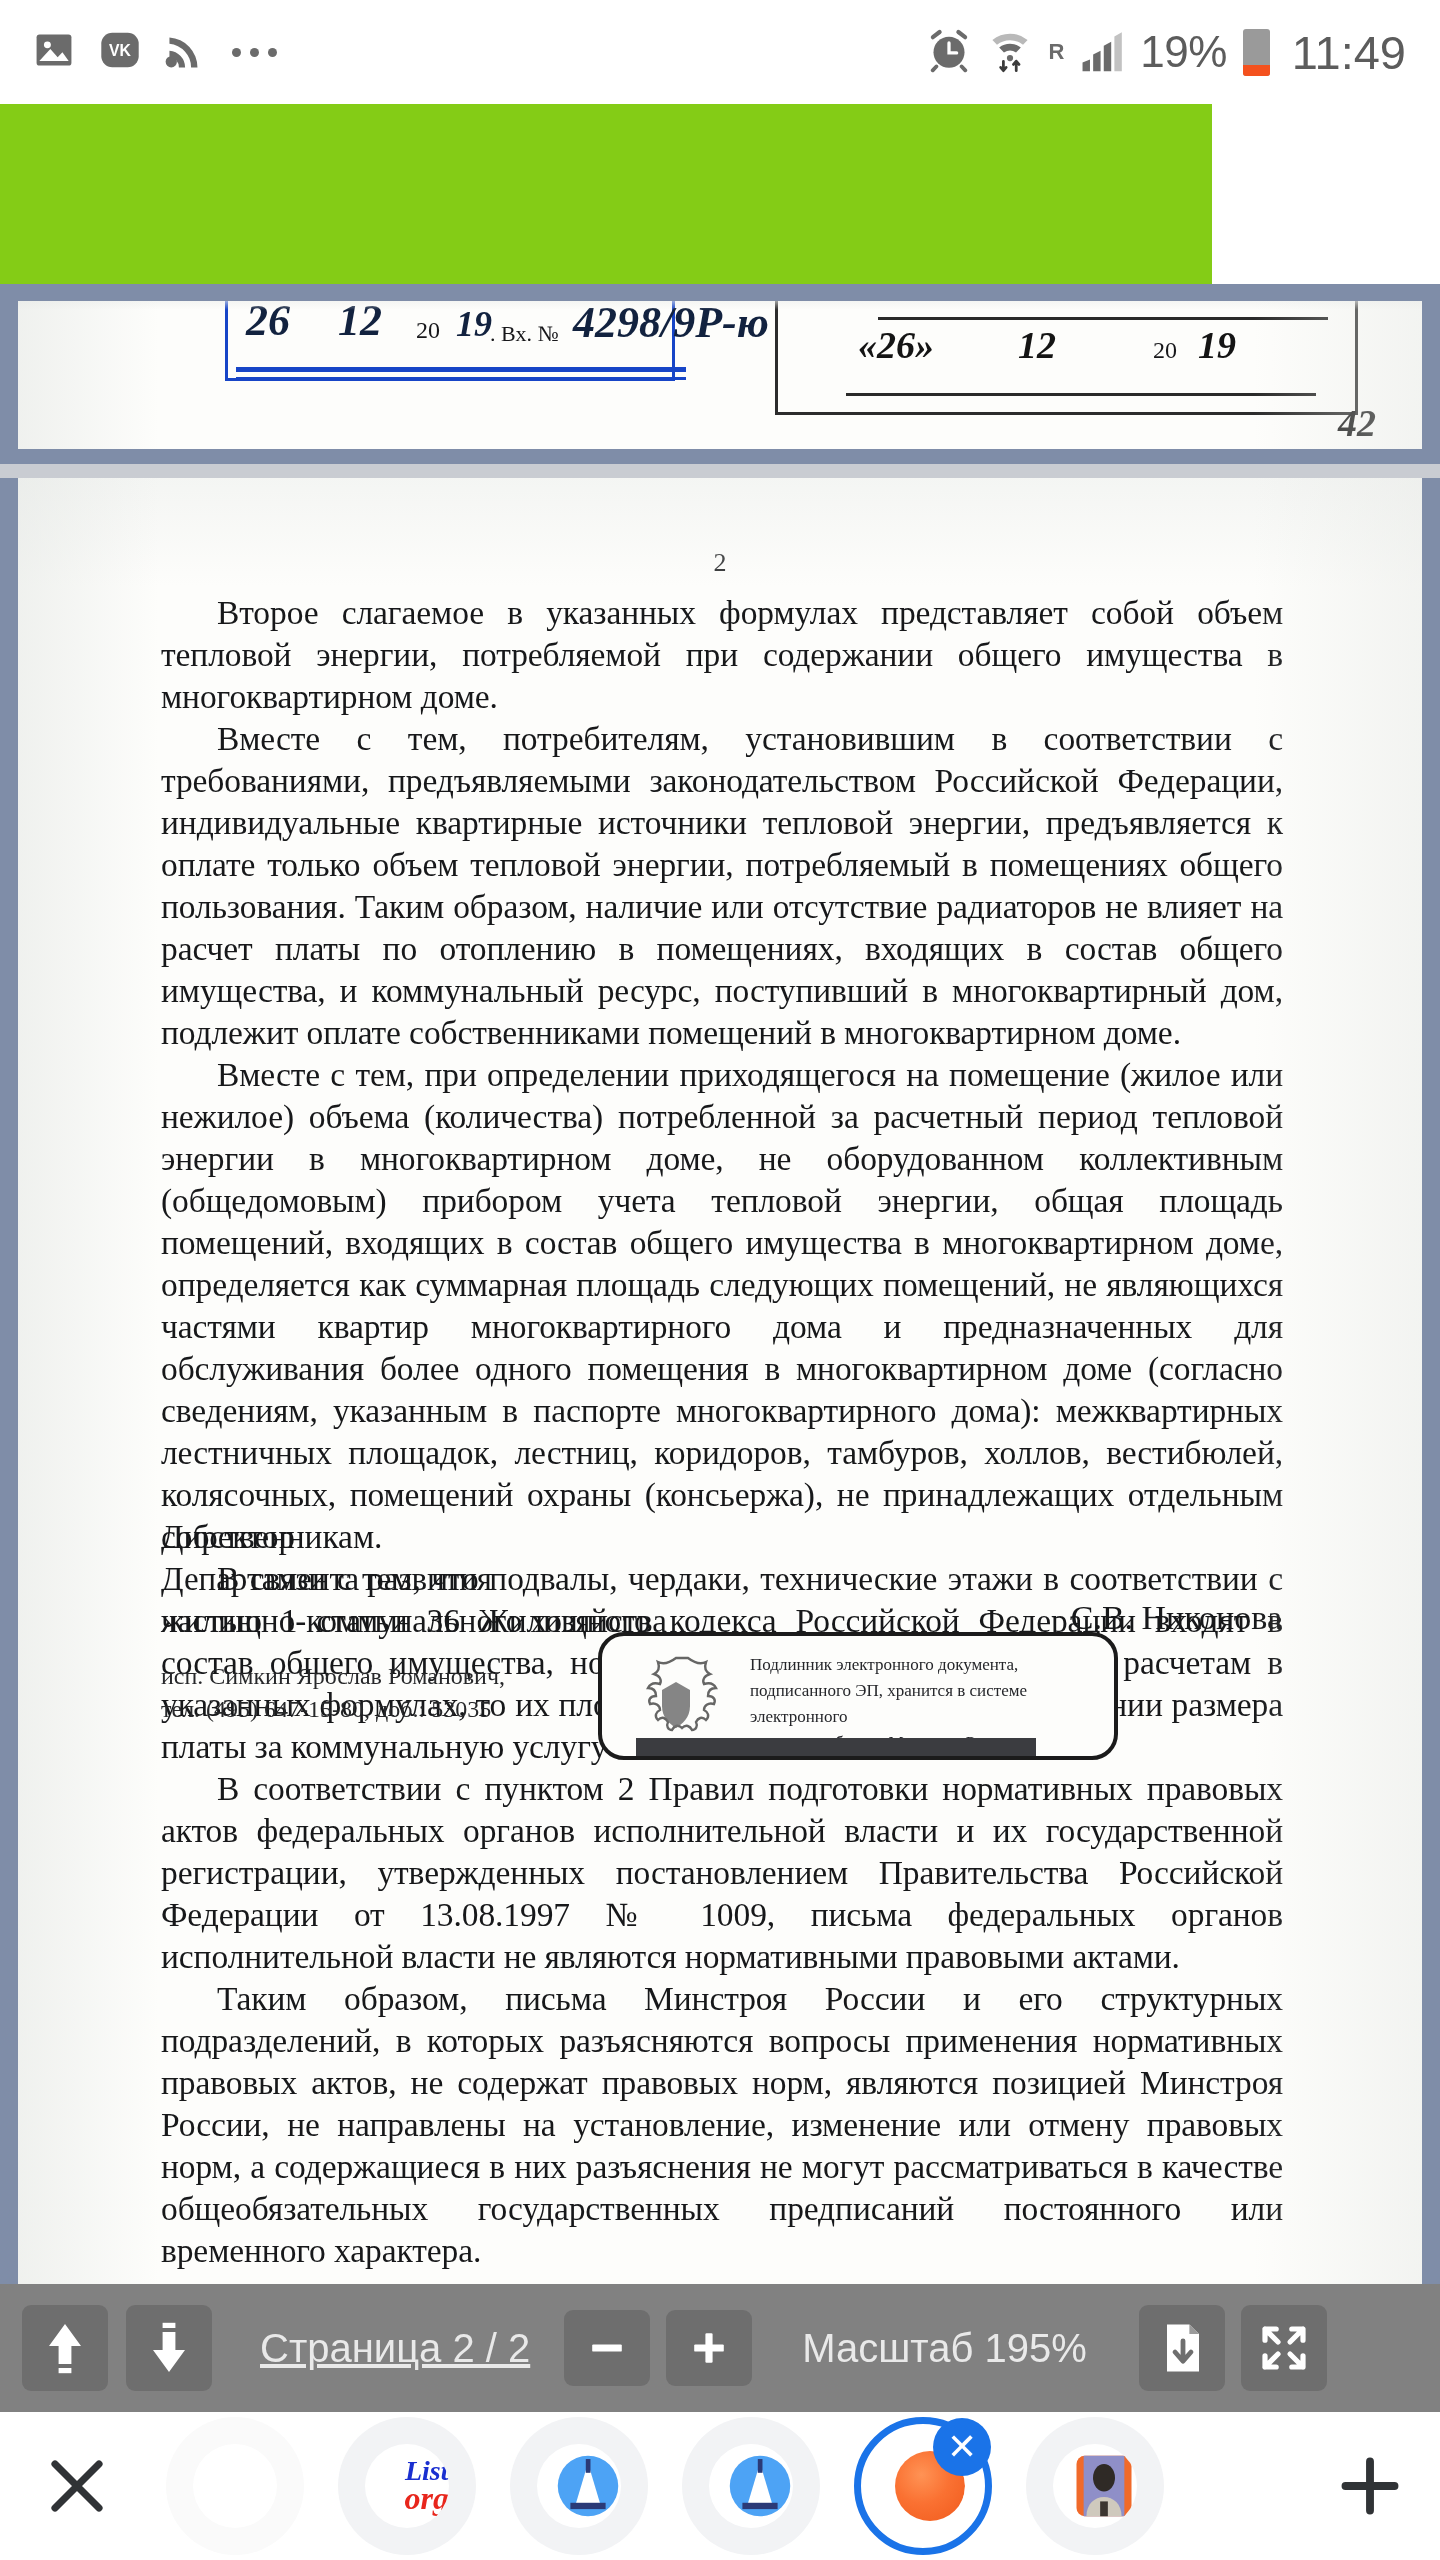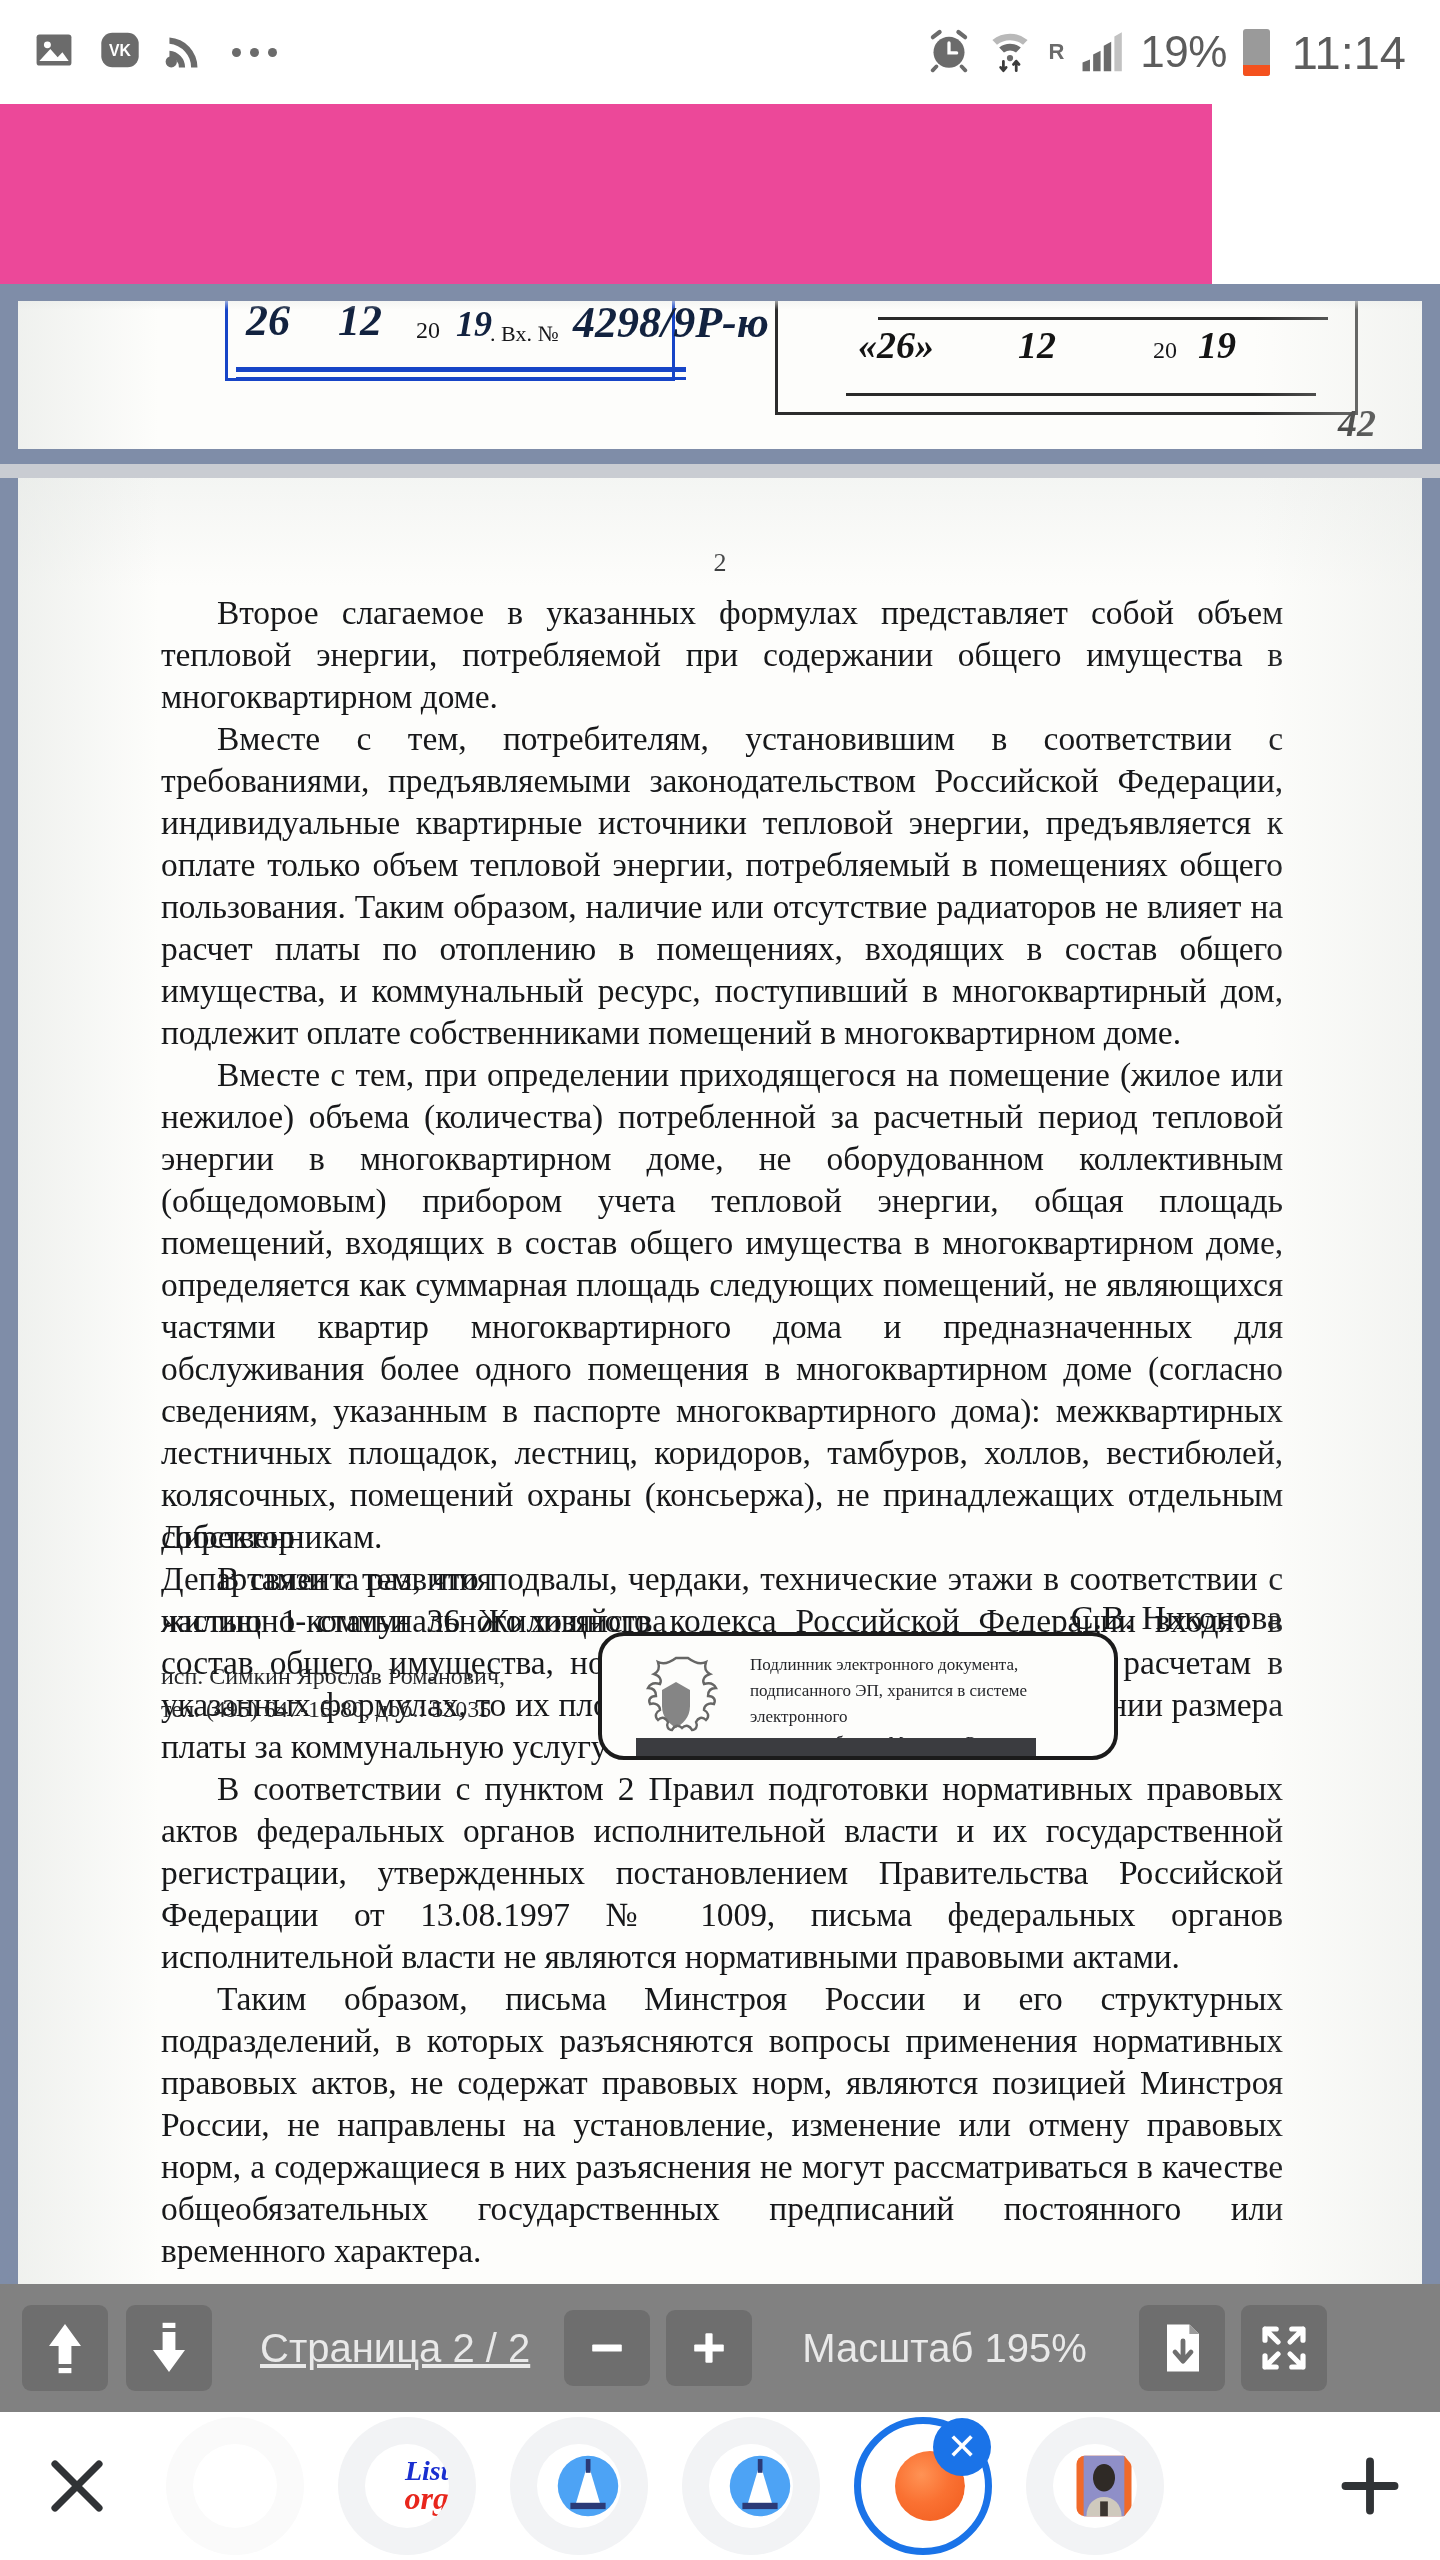--- a/index.html
+++ b/index.html
@@ -6,21 +6,21 @@
   * { box-sizing: border-box; margin: 0; padding: 0; }
   html, body {
     width: 1440px; height: 2560px;
     background: #ffffff;
     font-family: "Liberation Sans", sans-serif;
     overflow: hidden;
   }
   #screen {
     position: relative;
     width: 1212px; height: 2560px;
-    background: #ec4899;
+    background: #84cc16;
   }
 
   
   .statusbar {
     position: absolute; left: 0; top: 0;
     width: 1440px; height: 104px;
     background: #ffffff;
     display: flex; align-items: center;
   }
   .sb-left { display: flex; align-items: center; gap: 22px; padding-left: 32px; }
@@ -298,21 +298,21 @@
           <path d="M1 25 L1 20 L5.2 18.4 L5.2 25 Z" fill="#6b6b6b"></path>
           <path d="M7 25 L7 15.6 L11.2 13.4 L11.2 25 Z" fill="#6b6b6b"></path>
           <path d="M13 25 L13 10.6 L17.2 8.3 L17.2 25 Z" fill="#6b6b6b"></path>
           <path d="M19 25 L19 5.4 L23.2 3 L23.2 25 Z" fill="#c2c2c2"></path>
         </svg>
       </span>
       <span class="sb-pct">19%</span>
       <span class="battery">
           <span class="lvl"></span>
         </span>
-      <span class="sb-clock">11:14</span>
+      <span class="sb-clock">11:49</span>
     </div>
   </div>
 
 
   <div class="viewer">
 
     <div class="page-prev">
       <div class="stampwrap">
         <div class="stamp-box"></div>
 

